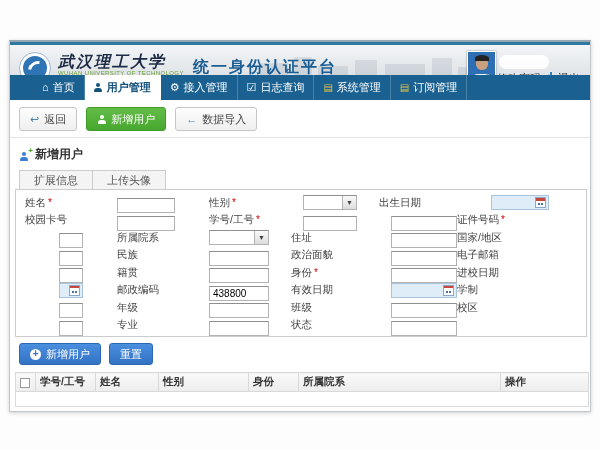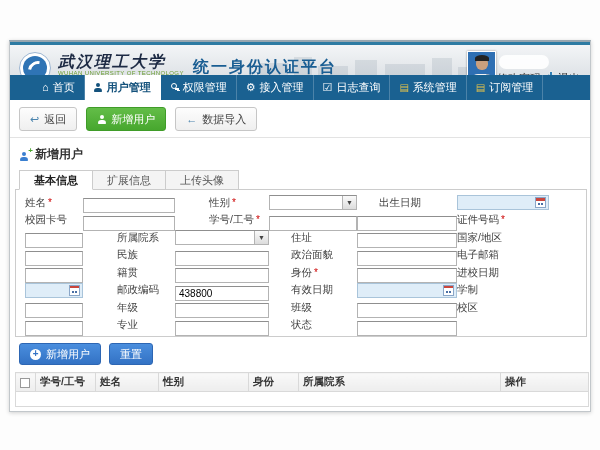--- a/index.html
+++ b/index.html
@@ -79,21 +79,21 @@
               border:1px solid #ccc; border-left:none; cursor:pointer; }
   .tabs2 .t:first-child { border-left:1px solid #ccc; }
   .tabs2 .t.active { background:#fff; border-bottom:1px solid #fff; font-weight:bold; color:#222; }
 
   .formbox { margin:0 3px 0 5px; border:1px solid #ccc; height:148px;
              display:grid; grid-template-columns:58px 92px 94px 88px 100px 92px;
              grid-auto-rows:15px; row-gap:2.5px; padding:5px 0 0 9px; align-items:center; }
   .flabel { font-size:10.5px; color:#444; white-space:nowrap; }
   .flabel .req { color:#cc0000; margin-left:2px; font-size:10px; }
   .pl34 { padding-left:34px; } .pl22 { padding-left:22px; }
-  .fctrl { position:relative; height:15px; }
+  .fctrl { position:relative; height:15px;margin-left:34px; }
   .tin { width:100%; height:15px; border:1px solid #b3b3b3; border-top-color:#8f8f8f; font-size:10px; padding:0 3px;
          font-family:inherit; background:#fff; }
   .sel { display:flex; width:100%; height:15px; border:1px solid #b3b3b3; border-top-color:#8f8f8f; background:#fff; cursor:pointer; }
   .sel .sp { flex:1; }
   .selbtn { width:14px; background:linear-gradient(#fafafa,#dcdcdc); border-left:1px solid #b3b3b3;
             display:flex; align-items:center; justify-content:center; font-size:7px; color:#444; font-style:normal; }
   .din { display:flex; align-items:center; width:100%; height:15px; border:1px solid #a9c4da; background:#dfedf8; cursor:pointer; }
   .din .sp { flex:1; }
   .i-cal { position:relative; width:11px; height:11px; margin-right:2px; background:#fff; border:1px solid #8aa6c8; display:inline-block; }
   .i-cal::before { content:""; position:absolute; top:0; left:0; right:0; height:2.5px; background:#c9463d; }
@@ -151,24 +151,20 @@
   <div class="nav">
     <div class="tab">
       <i class="nic i-home"></i>
         <span>首页</span>
       </div>
     <div class="tab active">
       <i class="nic i-person"></i>
         <span>用户管理</span>
       </div>
     <div class="tab">
-      <i class="nic i-key"></i>
-        <span>权限管理</span>
-      </div>
-    <div class="tab">
       <i class="nic i-gear"></i>
         <span>接入管理</span>
       </div>
     <div class="tab">
       <i class="nic i-log"></i>
         <span>日志查询</span>
       </div>
     <div class="tab">
       <i class="nic i-page yel"></i>
         <span>系统管理</span>
@@ -195,21 +191,20 @@
         <span>数据导入</span>
         </button>
     </div>
 
     <div class="sect">
       <span class="title-ic"><span class="i-person"></span></span>
       <span>新增用户</span>
     </div>
 
     <div class="tabs2">
-      <div class="t active"><span>基本信息</span></div>
       <div class="t"><span>扩展信息</span></div>
       <div class="t"><span>上传头像</span></div>
     </div>
 
     <div class="formbox">
 
       <div class="flabel"><span>姓名</span><span class="req">*</span></div>
       <div class="fctrl"><input class="tin" style=""></div>
       <div class="flabel pl34"><span>性别</span><span class="req">*</span></div>
       <div class="fctrl">

